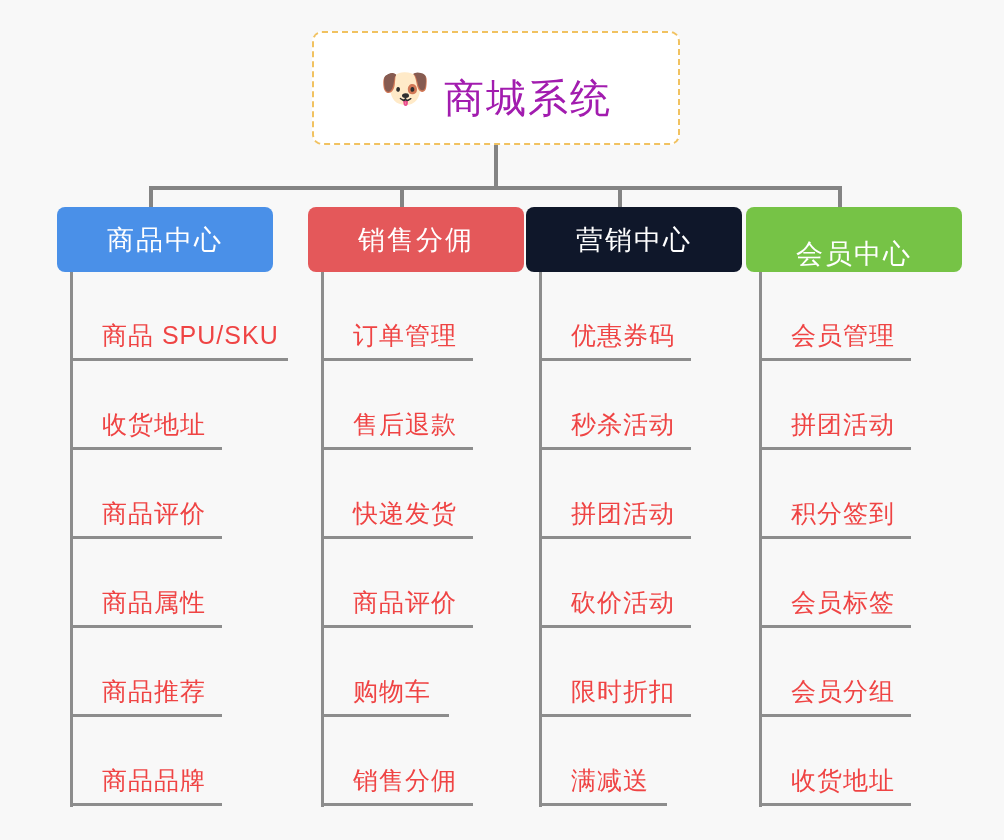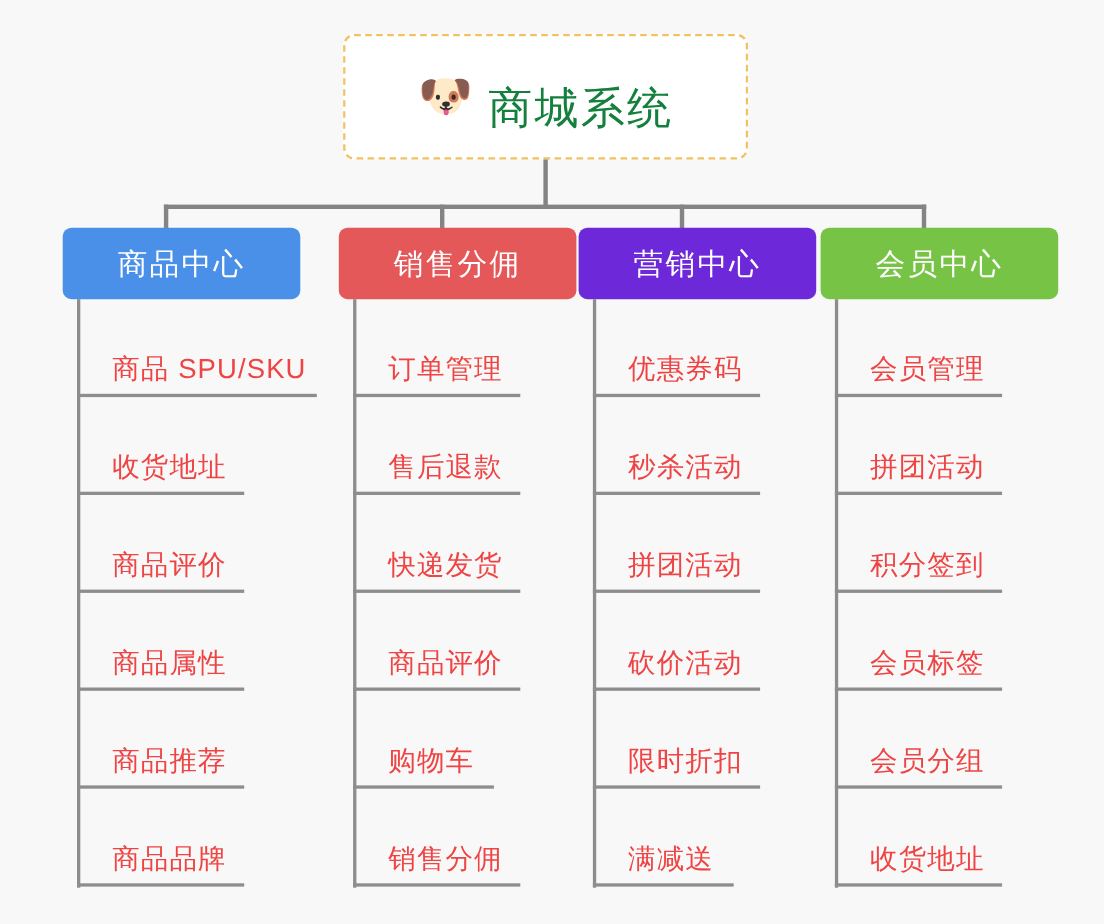--- a/index.html
+++ b/index.html
@@ -106,21 +106,21 @@
     background: #8d8d8d;
   }
 </style>
 </head>
 <body>
 
 <div id="canvas" style="background: rgb(248, 248, 248);">
 
   <div class="root-node" style="background: rgb(255, 255, 255); border-color: rgb(241, 194, 96);">
     <span class="root-emoji">🐶</span>
-    <span class="root-title" style="color: #15803d; margin-top: 20px;">商城系统</span>
+    <span class="root-title" style="color: #a21caf; margin-top: 20px;">商城系统</span>
   </div>
 
   <div class="conn conn-v" style="left: 494px; top: 145px; width: 4px; height: 45px; background: rgb(132, 132, 132);"></div>
   <div class="conn conn-h" style="left: 149px; top: 186px; width: 693px; height: 4px; background: rgb(132, 132, 132);"></div>
 
   <div class="conn conn-v" style="left: 149px; top: 186px; width: 4px; height: 24px; background: rgb(132, 132, 132);"></div>
   <div class="conn conn-v" style="left: 400px; top: 186px; width: 4px; height: 24px; background: rgb(132, 132, 132);"></div>
   <div class="conn conn-v" style="left: 618px; top: 186px; width: 4px; height: 24px; background: rgb(132, 132, 132);"></div>
   <div class="conn conn-v" style="left: 838px; top: 186px; width: 4px; height: 24px; background: rgb(132, 132, 132);"></div>
 
@@ -182,21 +182,21 @@
       <span class="leaf-label">购物车</span>
       <div class="leaf-rule" style="width:128px;"></div>
     </div>
     <div class="leaf" style="top:510px;">
       <span class="leaf-label">销售分佣</span>
       <div class="leaf-rule" style="width:152px;"></div>
     </div>
   </div>
 
   <div class="column" style="left:526px;">
-    <div class="cat-header" style="background: #6d28d9; text-align: right;">
+    <div class="cat-header" style="background: #0f172a; text-align: right;">
       <span class="cat-header-label">营销中心</span>
     </div>
     <div class="trunk" style="height:535px;"></div>
 
     <div class="leaf" style="top:65px;">
       <span class="leaf-label">优惠券码</span>
       <div class="leaf-rule" style="width:152px;"></div>
     </div>
     <div class="leaf" style="top:154px;">
       <span class="leaf-label">秒杀活动</span>
@@ -214,21 +214,21 @@
       <span class="leaf-label">限时折扣</span>
       <div class="leaf-rule" style="width:152px;"></div>
     </div>
     <div class="leaf" style="top:510px;">
       <span class="leaf-label">满减送</span>
       <div class="leaf-rule" style="width:128px;"></div>
     </div>
   </div>
 
   <div class="column" style="left:746px;">
-    <div class="cat-header" style="background: rgb(118, 195, 70);">
+    <div class="cat-header" style="background: rgb(118, 195, 70); align-items: flex-end;">
       <span class="cat-header-label">会员中心</span>
     </div>
     <div class="trunk" style="height:535px;"></div>
 
     <div class="leaf" style="top:65px;">
       <span class="leaf-label">会员管理</span>
       <div class="leaf-rule" style="width:152px;"></div>
     </div>
     <div class="leaf" style="top:154px;">
       <span class="leaf-label">拼团活动</span>

